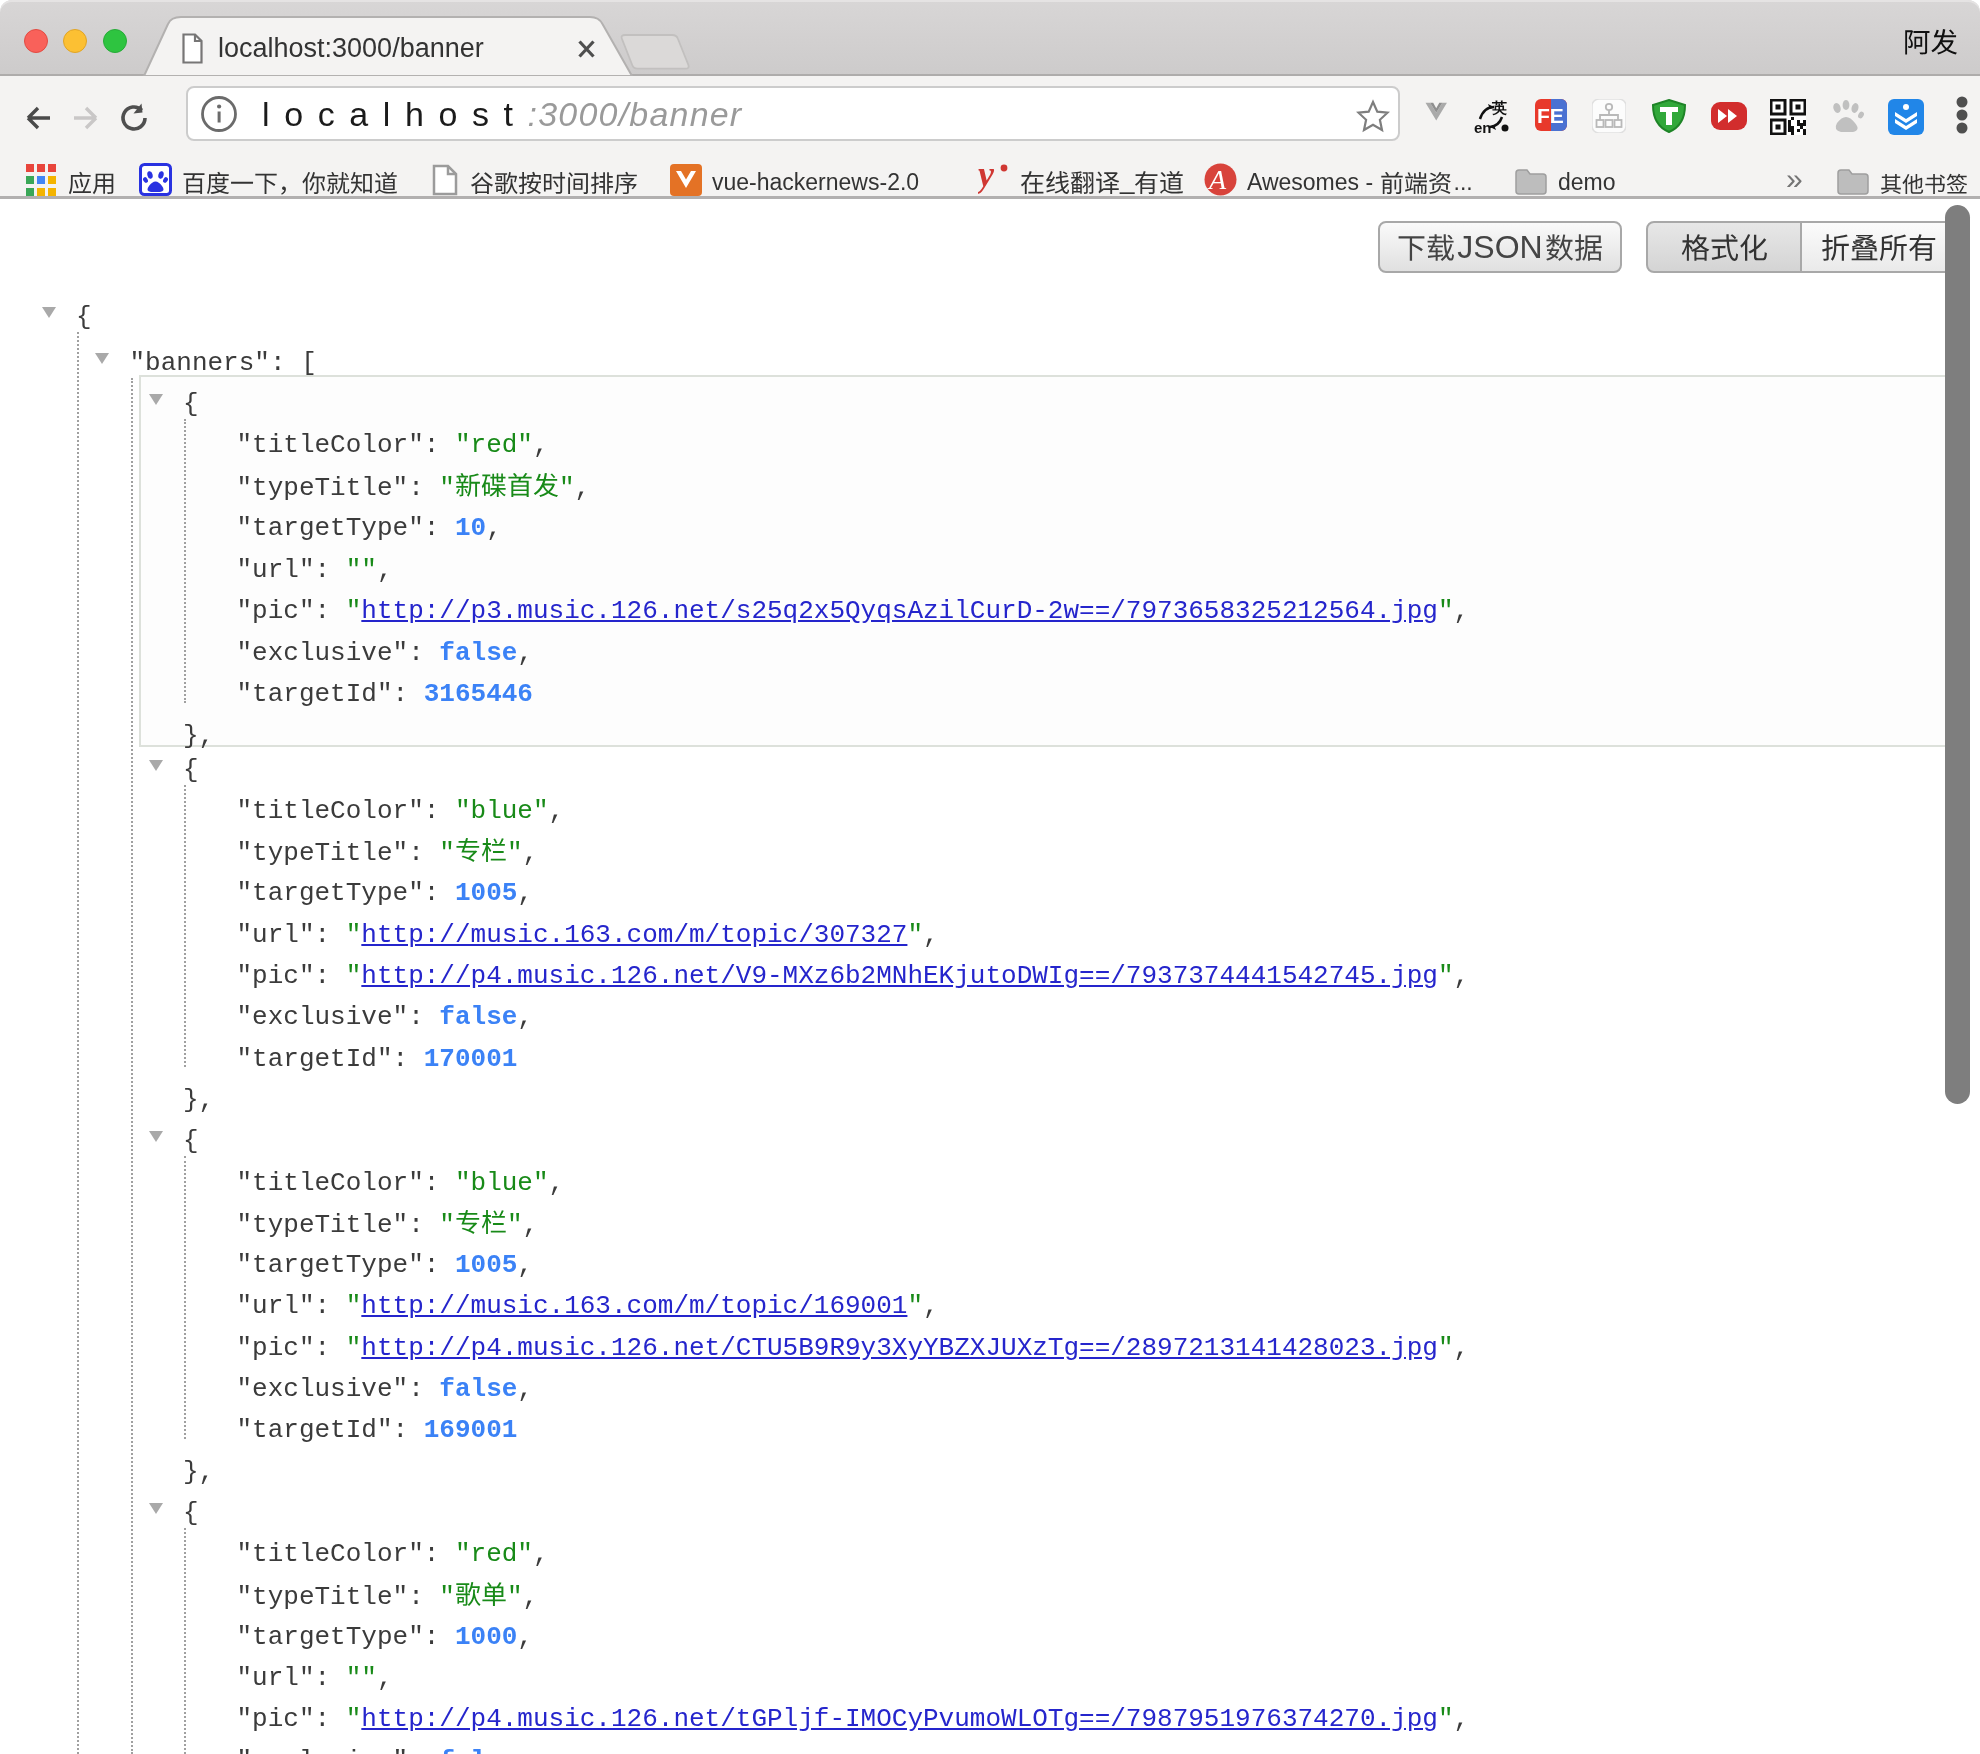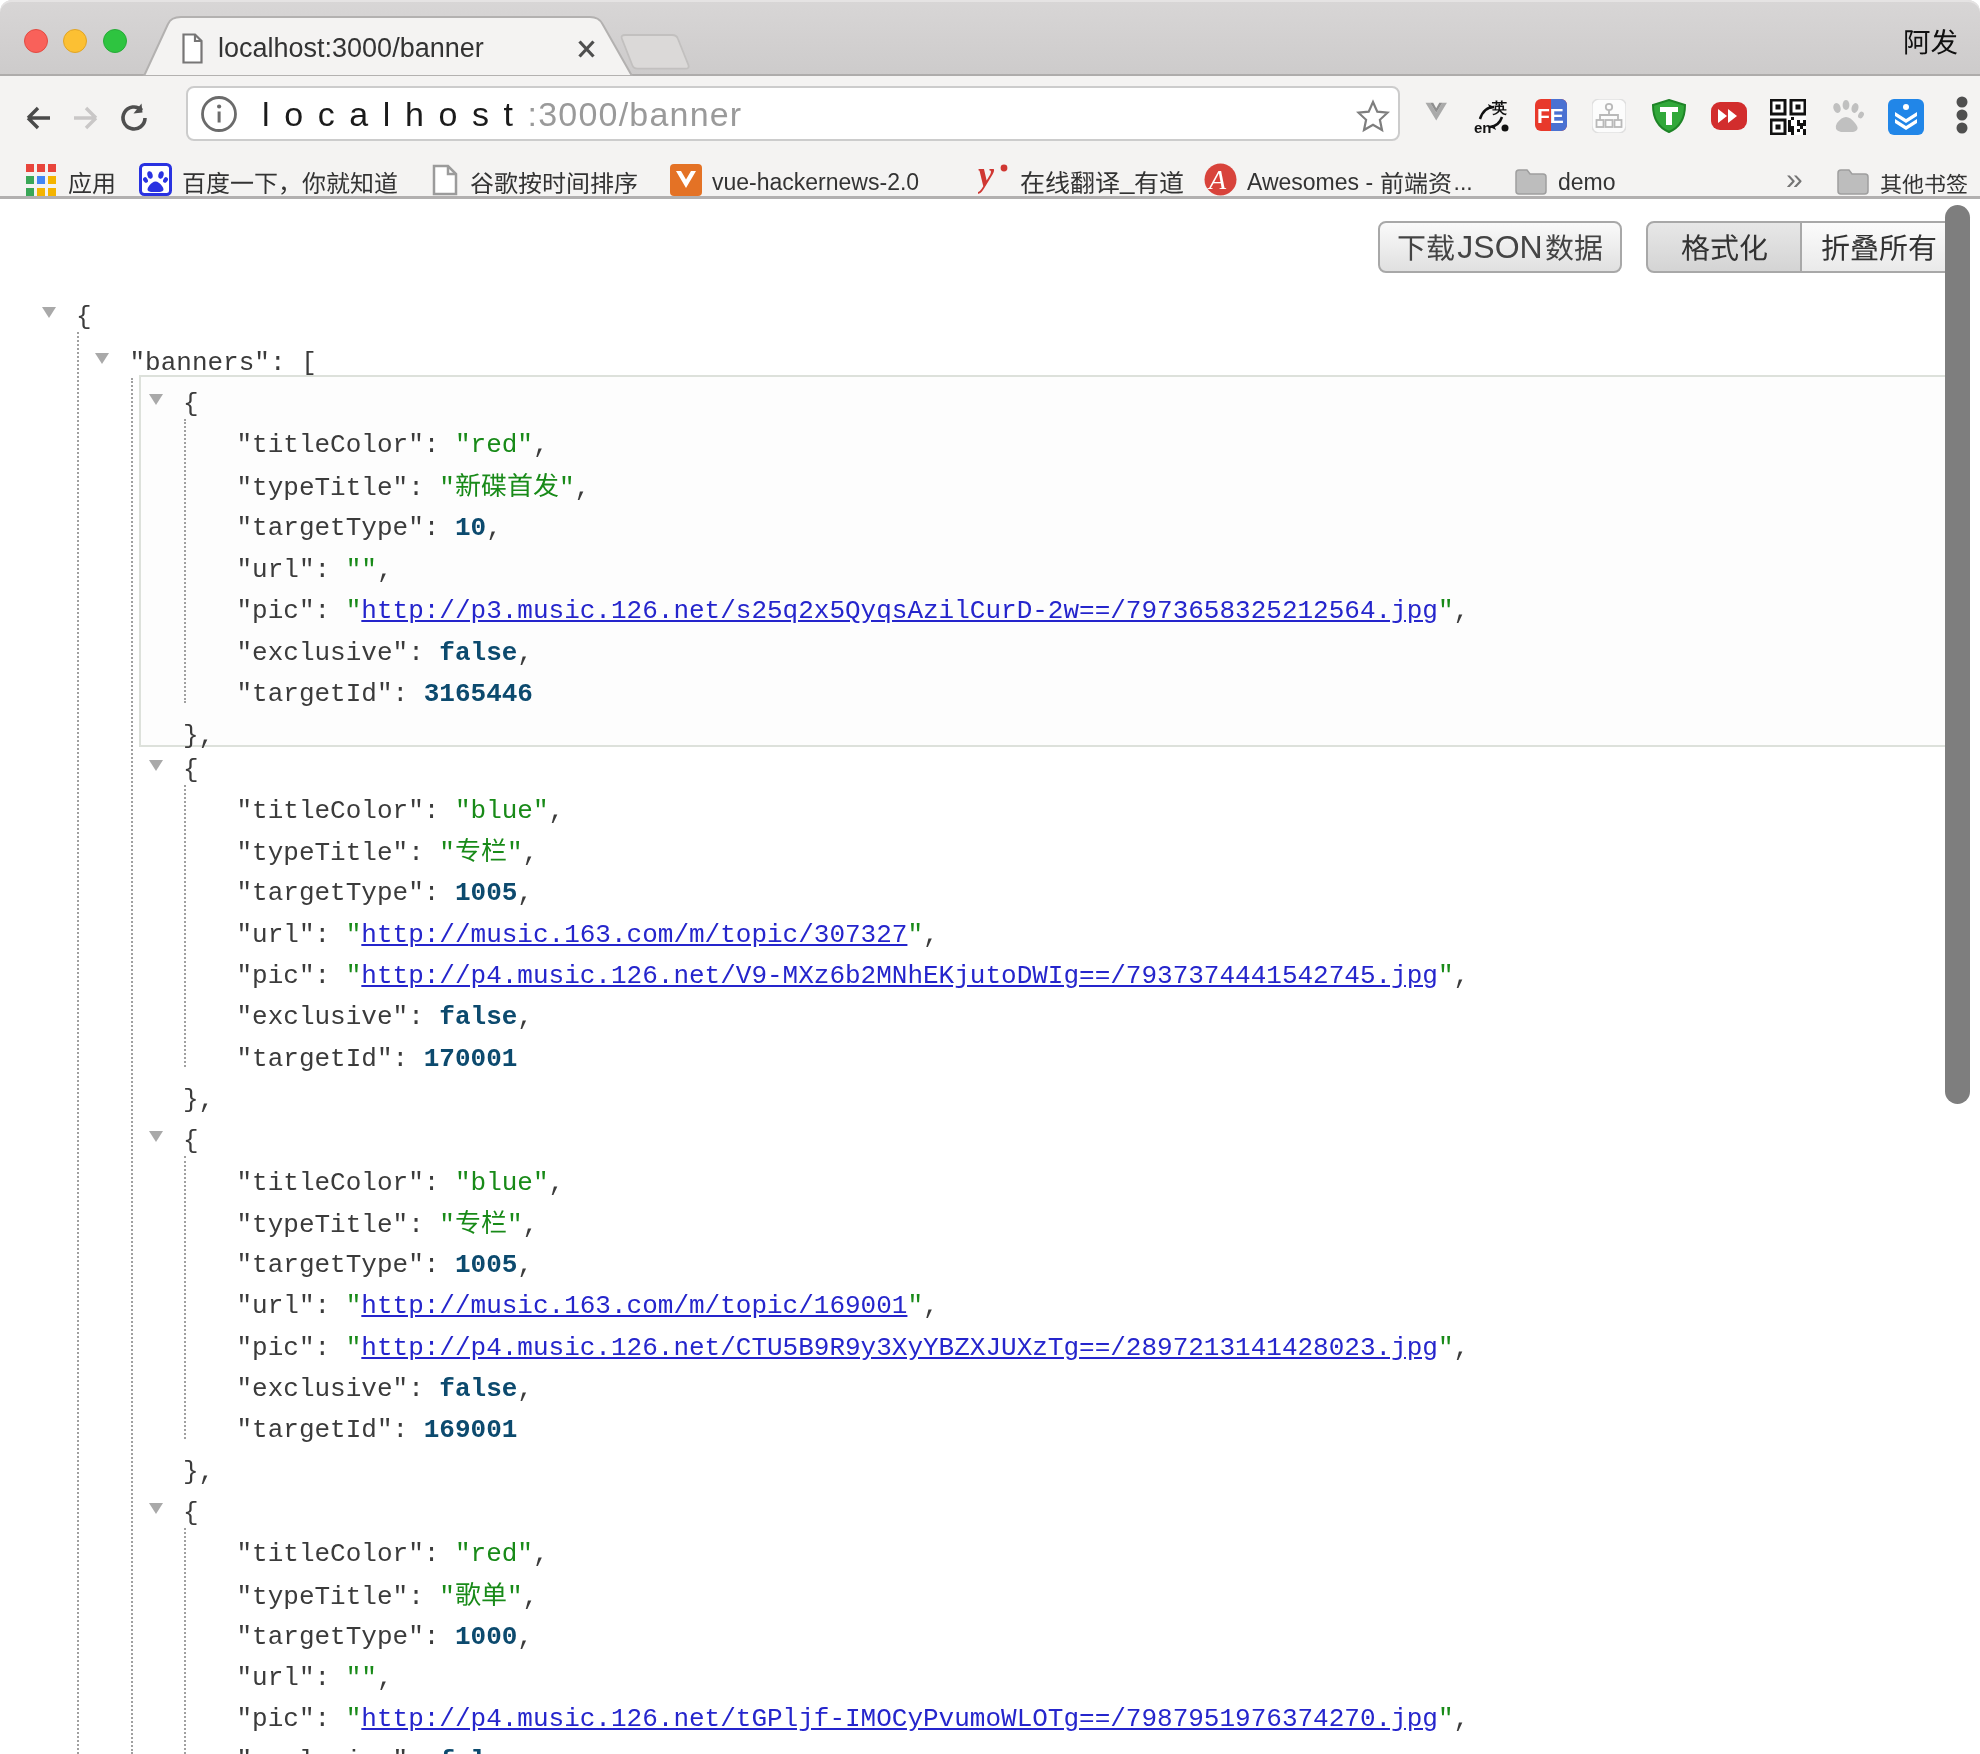--- a/index.html
+++ b/index.html
@@ -10,21 +10,21 @@
 .light { position:absolute; top:29px; width:24px; height:24px; border-radius:50%; }
 #toolbar { position:absolute; left:0; top:76px; width:1980px; height:123px;
   background:#f4f3f2; border-bottom:3px solid #b2b0b0; }
 #urlbar { position:absolute; left:186px; top:10px; width:1214px; height:55px;
   background:#fff; border:2px solid #ccc; border-radius:8px; }
 #content { position:absolute; left:0; top:199px; width:1980px; height:1555px; background:#fff; overflow:hidden; }
 .mr { position:absolute; font-family:"Liberation Mono",monospace; font-size:26px;
   line-height:30px; white-space:pre; color:#3b3b3b; }
 .k { color:#3b3b3b; }
 .g { color:#188a18; }
-.b { color:#0c4a6e; font-weight:bold; }
+.b { color:#3b82f6; font-weight:bold; }
 .a { color:#2525cc; text-decoration:underline; }
 .guide { position:absolute; width:0; border-left:2px dotted #a0a0a0; }
 #hlbox { position:absolute; left:139px; top:374.5px; width:1824px; height:372px;
   background:#fdfdfd; border:2px solid #dde1db; }
 .btn { position:absolute; top:221px; height:52px; border:2px solid #a8a8a8; border-radius:8px;
   background:linear-gradient(#fafafa,#e0e0e0); display:flex; align-items:center; justify-content:center;
   font-size:28px; color:#444; }
 #scroll { position:absolute; left:1945px; top:205px; width:25px; height:899px;
   background:#7e7e7e; border-radius:13px; }
 .bm { position:absolute; top:74px; height:46px; display:flex; align-items:flex-end; }
@@ -63,21 +63,21 @@
   <svg class="abs" style="left:119px;top:27px" width="30" height="30" viewBox="0 0 30 30">
     <path d="M26 15 A 11 11 0 1 1 22.8 7.2" stroke="#4f4f4f" stroke-width="3.6" fill="none"></path>
     <path d="M22.5 0.5 L23.5 9.5 L14.5 10.5 Z" fill="#4f4f4f"></path>
   </svg>
   <div id="urlbar">
     <svg class="abs" style="left:12px;top:7px" width="38" height="38" viewBox="0 0 38 38">
       <circle cx="19" cy="19" r="16.5" stroke="#6b6b6b" stroke-width="2.8" fill="none"></circle>
       <rect x="17.6" y="16.5" width="3" height="11" fill="#6b6b6b"></rect>
       <circle cx="19.1" cy="11.5" r="2.1" fill="#6b6b6b"></circle>
     </svg>
-    <div class="abs" style="left:74px;top:7px;font-size:34px;"><span style="color:#1b1b1b;letter-spacing:14.6px;">localhost</span><span style="color:#9a9a9a;letter-spacing:1.2px;">:3000/banner</span></div>
+    <div class="abs" style="left:74px;top:7px;font-size:34px;"><span style="color:#1b1b1b;letter-spacing:14.6px;">localhost</span><span style="color:#9a9a9a;letter-spacing:1.2px;font-style:italic;">:3000/banner</span></div>
     <svg class="abs" style="left:1168px;top:11px" width="34" height="34" viewBox="0 0 34 34">
       <path d="M17 3 L21.3 12.6 L31.5 13.7 L23.9 20.8 L26 31 L17 25.7 L8 31 L10.1 20.8 L2.5 13.7 L12.7 12.6 Z" fill="none" stroke="#7e7e7e" stroke-width="2.2"></path>
     </svg>
   </div>
   <svg class="abs" style="left:1424px;top:23px" width="26" height="26" viewBox="0 0 34 34">
       <path d="M2 5 L16 28 L30 5 L24 5 L16 18 L8 5 Z" fill="#aaaaaa"></path>
       <path d="M8 5 L16 18 L24 5 L20 5 L16 12 L12 5 Z" fill="#8f8f8f"></path>
     </svg>
 <svg class="abs" style="left:1474px;top:23px" width="38" height="38" viewBox="0 0 38 38">
       <text x="0" y="34" font-size="15" font-weight="bold" fill="#111" font-family="Liberation Sans">en</text>

